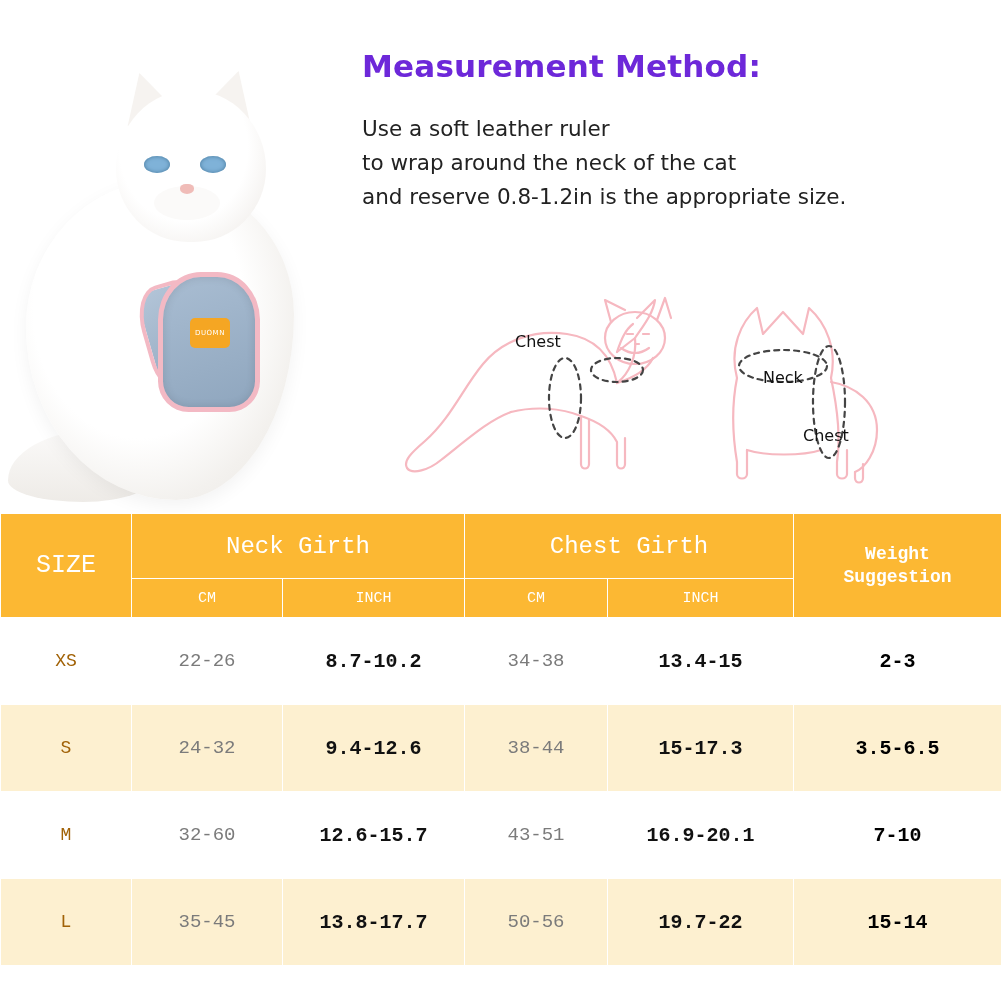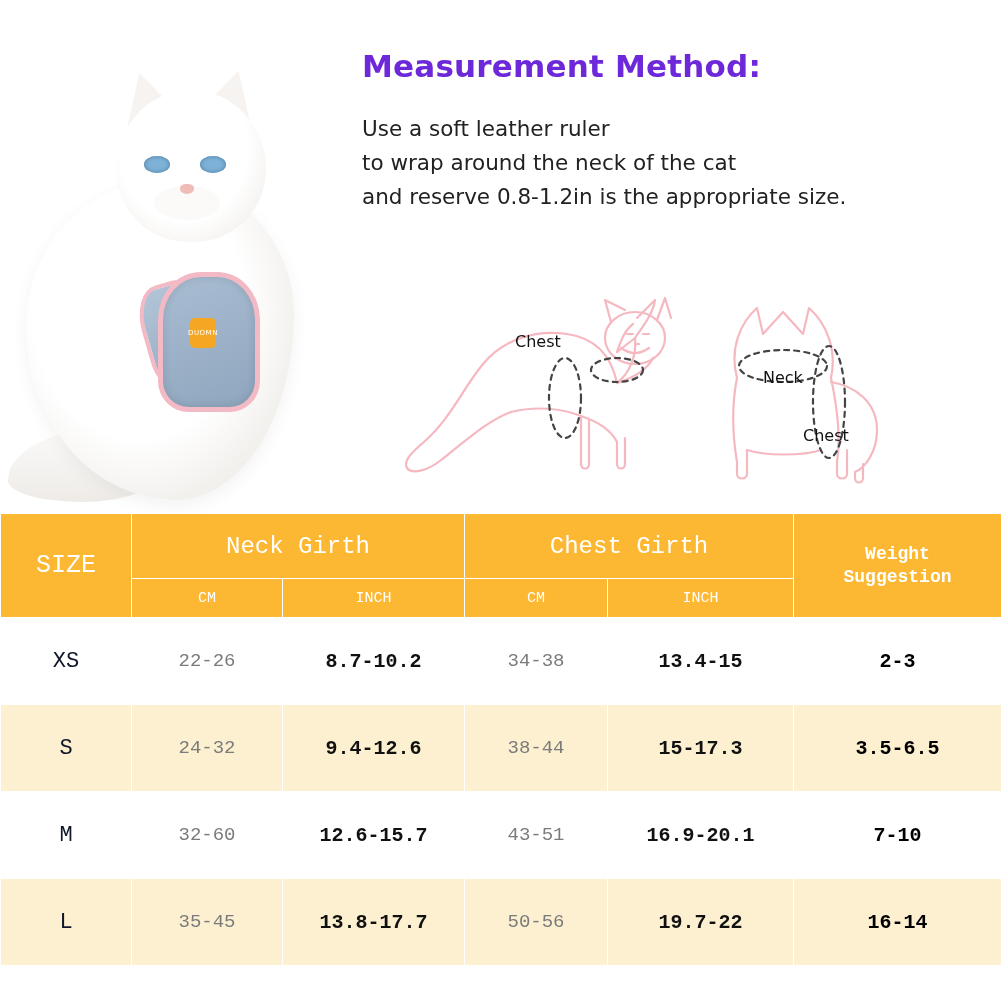--- a/index.html
+++ b/index.html
@@ -113,21 +113,21 @@
     height: 96px;
     background: linear-gradient(160deg,#b3c5d8,#93a9c0);
     border-radius: 40% 30% 40% 30%;
     border: 4px solid #f3b9c4;
     transform: rotate(-16deg);
   }
   .harness-tag {
     position: absolute;
     left: 182px;
     top: 258px;
-    width: 26px;
+    width: 40px;
     height: 30px;
     background: #f5a623;
     border-radius: 5px;
     font-size: 7px;
     color: #fff;
     display: flex;
     align-items: center;
     justify-content: center;
     letter-spacing: .5px;
   }
@@ -202,21 +202,21 @@
   .hdr-size {
     font-size: 25px;
     font-weight: normal;
   }
   .hdr-weight {
     font-size: 18px;
     line-height: 23px;
   }
   .row-a { background: #ffffff; }
   .row-b { background: #fdf0d0; }
-  .cell-size { font-size: 22px; color: #0f172a; font-weight: normal; }
+  .cell-size { font-size: 18px; color: #a16207; font-weight: normal; }
   .cell-cm { font-size: 19px; color: #7b7b7b; }
   .cell-in { font-size: 20px; color: #111; font-weight: bold; }
   .cell-kg { font-size: 20px; color: #000000; font-weight: bold; }
   td.datarow { height: 84px; }
 </style>
 </head>
 <body>
 
 <div class="top">
 
@@ -337,17 +337,17 @@
         <td class="datarow cell-cm">43-51</td>
         <td class="datarow cell-in">16.9-20.1</td>
         <td class="datarow cell-kg">7-10</td>
       </tr>
       <tr class="row-b">
         <td class="datarow cell-size">L</td>
         <td class="datarow cell-cm">35-45</td>
         <td class="datarow cell-in">13.8-17.7</td>
         <td class="datarow cell-cm">50-56</td>
         <td class="datarow cell-in">19.7-22</td>
-        <td class="datarow cell-kg">16-14</td>
+        <td class="datarow cell-kg">15-14</td>
       </tr>
     </tbody>
   </table>
 </div>
 
 </body></html>

